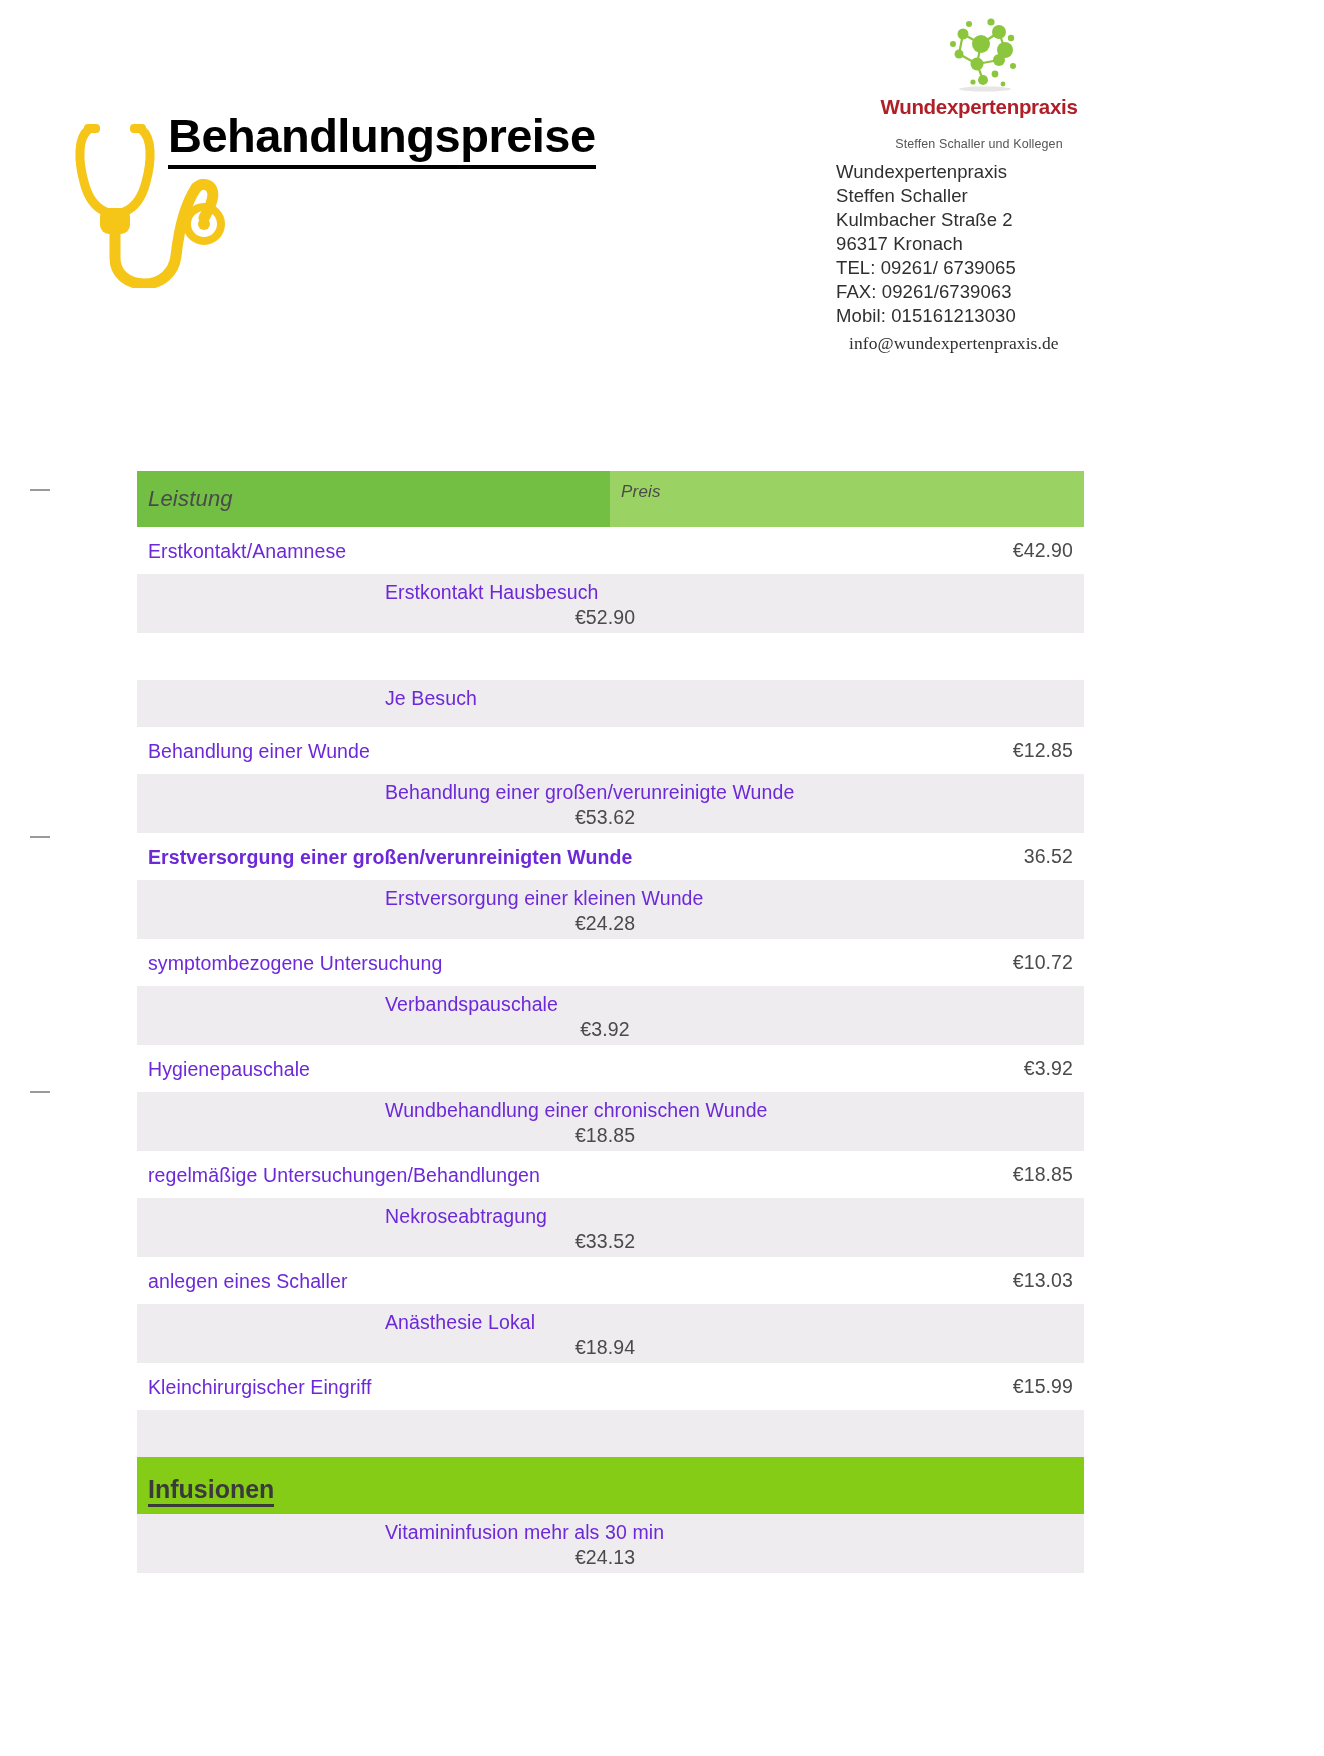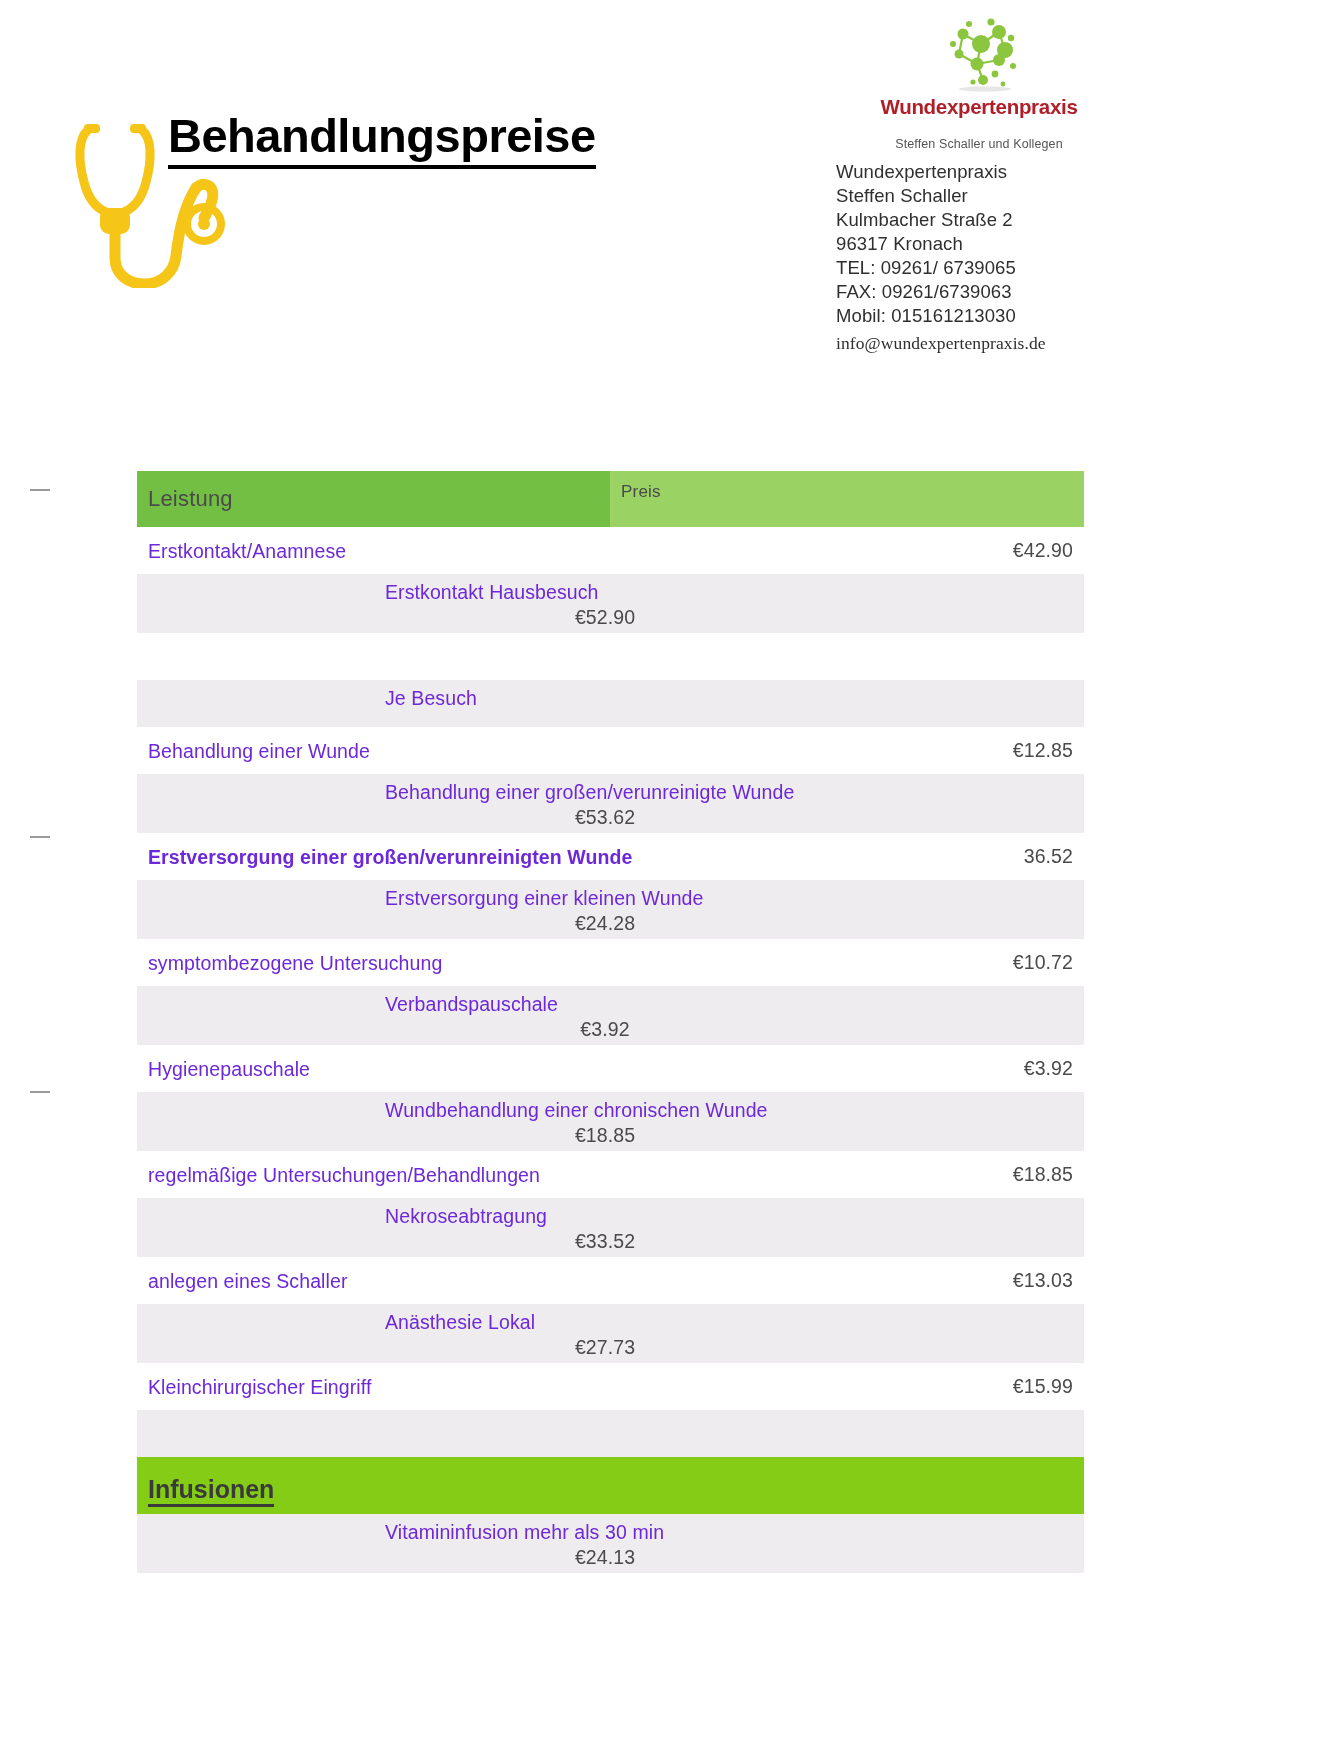--- a/index.html
+++ b/index.html
@@ -104,33 +104,35 @@
     font-size: 18.5px;
     line-height: 24px;
     color: #2f2f2f;
     letter-spacing: 0.1px;
   }
   .address .line { white-space: nowrap; }
   .address .email {
     font-family: "Liberation Serif", serif;
     font-size: 17.5px;
     margin-top: 3px;
+    margin-left: 13px;
   }
 
   
   .table {
     position: absolute;
     left: 137px;
     top: 471px;
     width: 947px;
   }
 
   .thead {
     display: flex;
     height: 56px;
+    font-style: italic;
   }
   .th-leistung {
     width: 473px;
     background: #72bf44;
     display: flex;
     align-items: center;
     padding-left: 11px;
     box-sizing: border-box;
   }
   .th-preis {
@@ -335,21 +337,21 @@
         <div class="row shade">
           <div class="cell-name">Nekroseabtragung</div>
           <div class="cell-price">€33.52</div>
         </div>
         <div class="row plain">
           <div class="cell-name">anlegen eines Schaller</div>
           <div class="cell-price">€13.03</div>
         </div>
         <div class="row shade">
           <div class="cell-name">Anästhesie Lokal</div>
-          <div class="cell-price">€27.73</div>
+          <div class="cell-price">€18.94</div>
         </div>
         <div class="row plain">
           <div class="cell-name">Kleinchirurgischer Eingriff</div>
           <div class="cell-price">€15.99</div>
         </div>
         <div class="row shade spacer">
           <div class="cell-name"></div>
           <div class="cell-price"></div>
         </div>
       </div>

